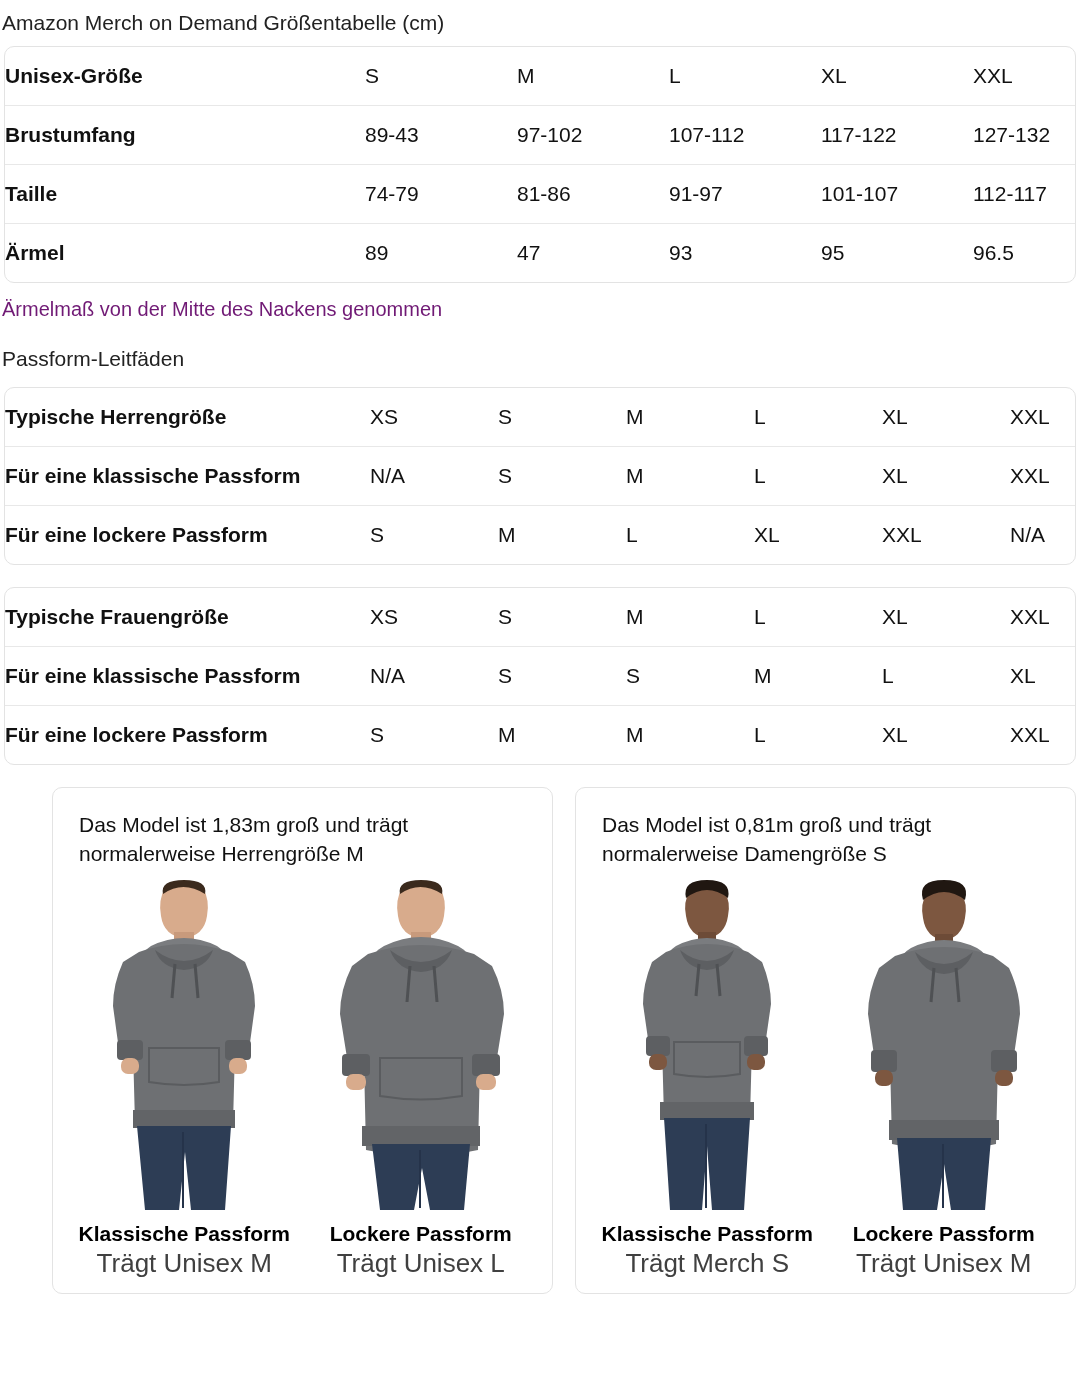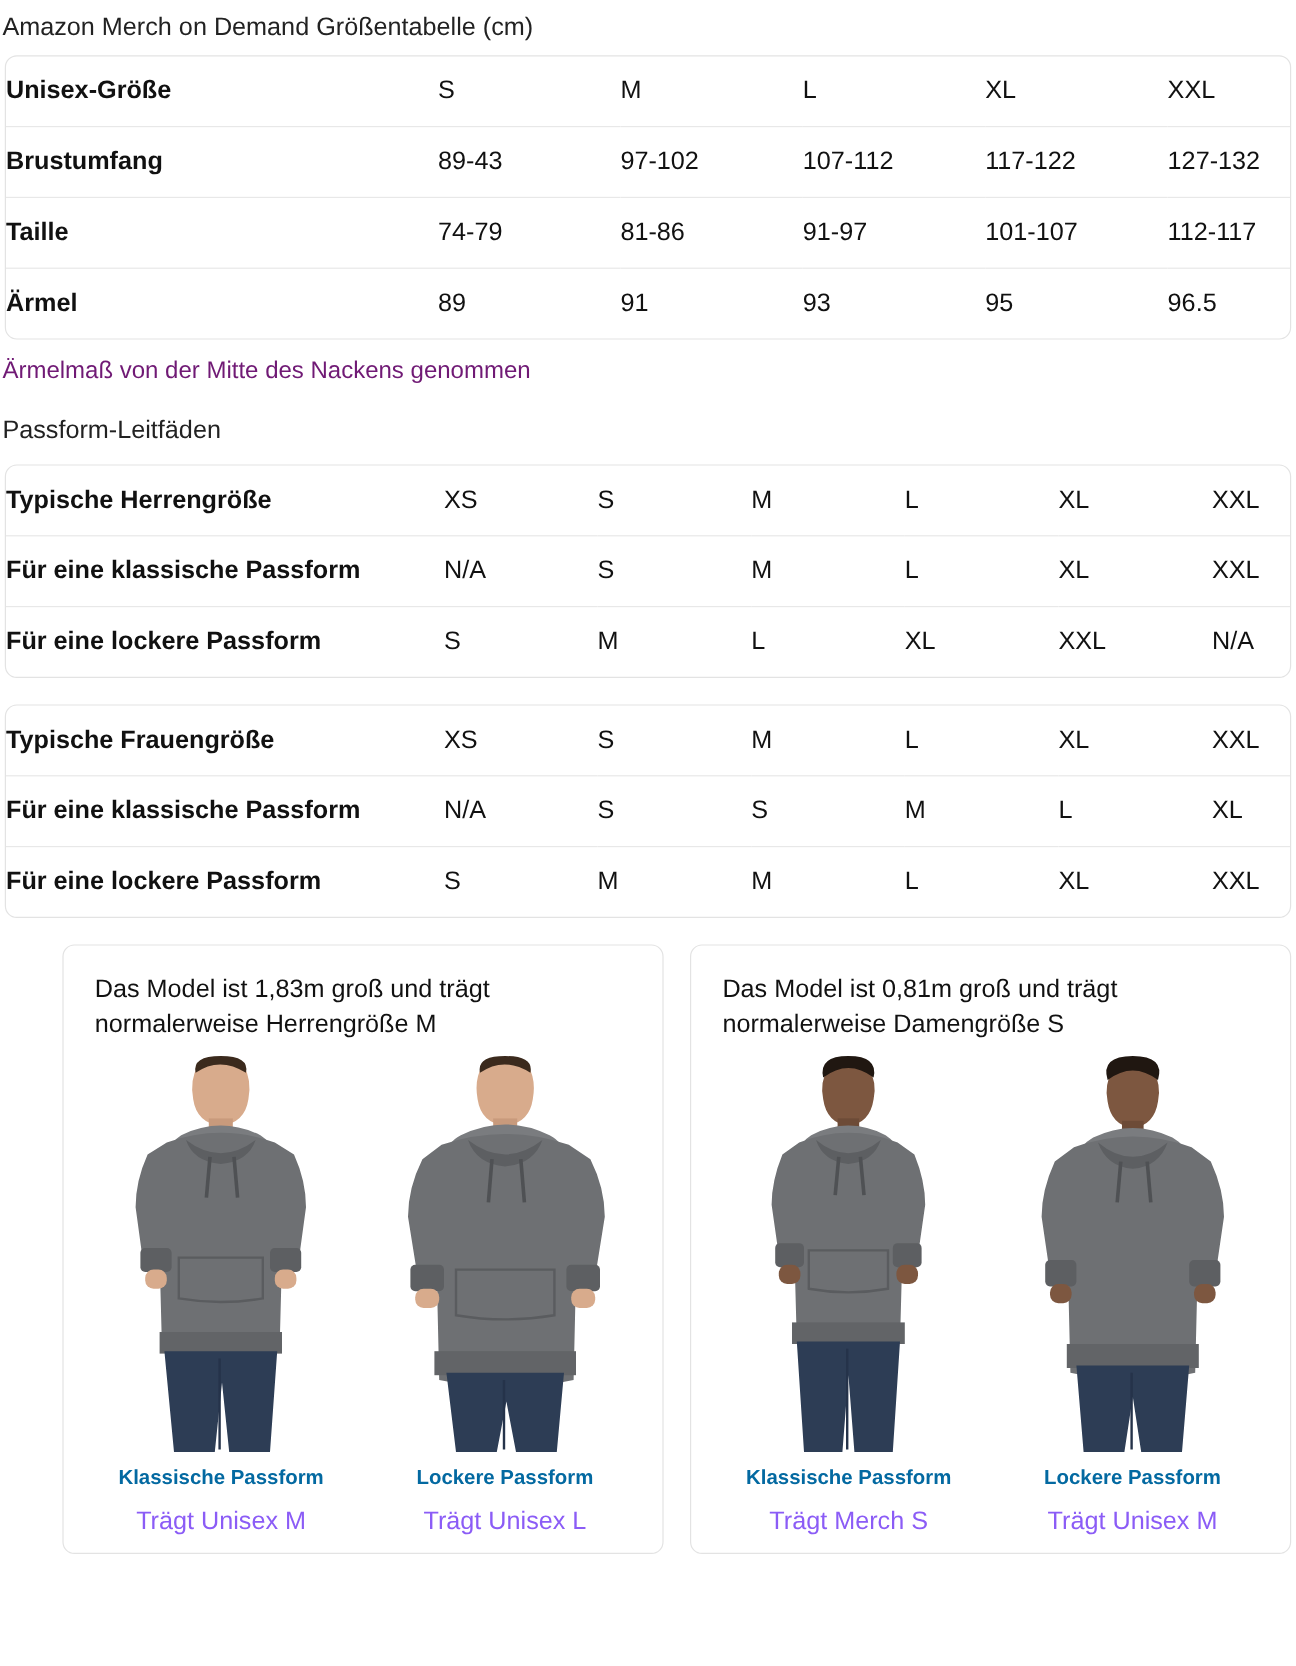--- a/index.html
+++ b/index.html
@@ -105,29 +105,29 @@
   .fig {
     flex: 1 1 0;
     text-align: center;
   }
   .fig-img {
     height: 330px;
     position: relative;
     overflow: hidden;
   }
   .fig-cap-1 {
-    font-size: 17px;
+    font-size: 21px;
     font-weight: bold;
-    color: #0369a1;
+    color: #000000;
     margin-top: 12px;
   }
   .fig-cap-2 {
-    font-size: 21px;
-    color: #8b5cf6;
-    margin-top: 14px;
+    font-size: 26px;
+    color: #404040;
+    margin-top: 2px;
   }
 
   
   .fig-img svg { display: block; margin: 0 auto; }
 </style>
 </head>
 <body>
 
 <div class="page">
 
@@ -156,21 +156,21 @@
           <td class="rowhead">Taille</td>
           <td class="c">74-79</td>
           <td class="c">81-86</td>
           <td class="c">91-97</td>
           <td class="c">101-107</td>
           <td class="c">112-117</td>
         </tr>
         <tr>
           <td class="rowhead">Ärmel</td>
           <td class="c">89</td>
-          <td class="c">91</td>
+          <td class="c">47</td>
           <td class="c">93</td>
           <td class="c">95</td>
           <td class="c">96.5</td>
         </tr>
       </tbody>
     </table>
   </div>
 
   <div class="note">Ärmelmaß von der Mitte des Nackens genommen</div>
 

